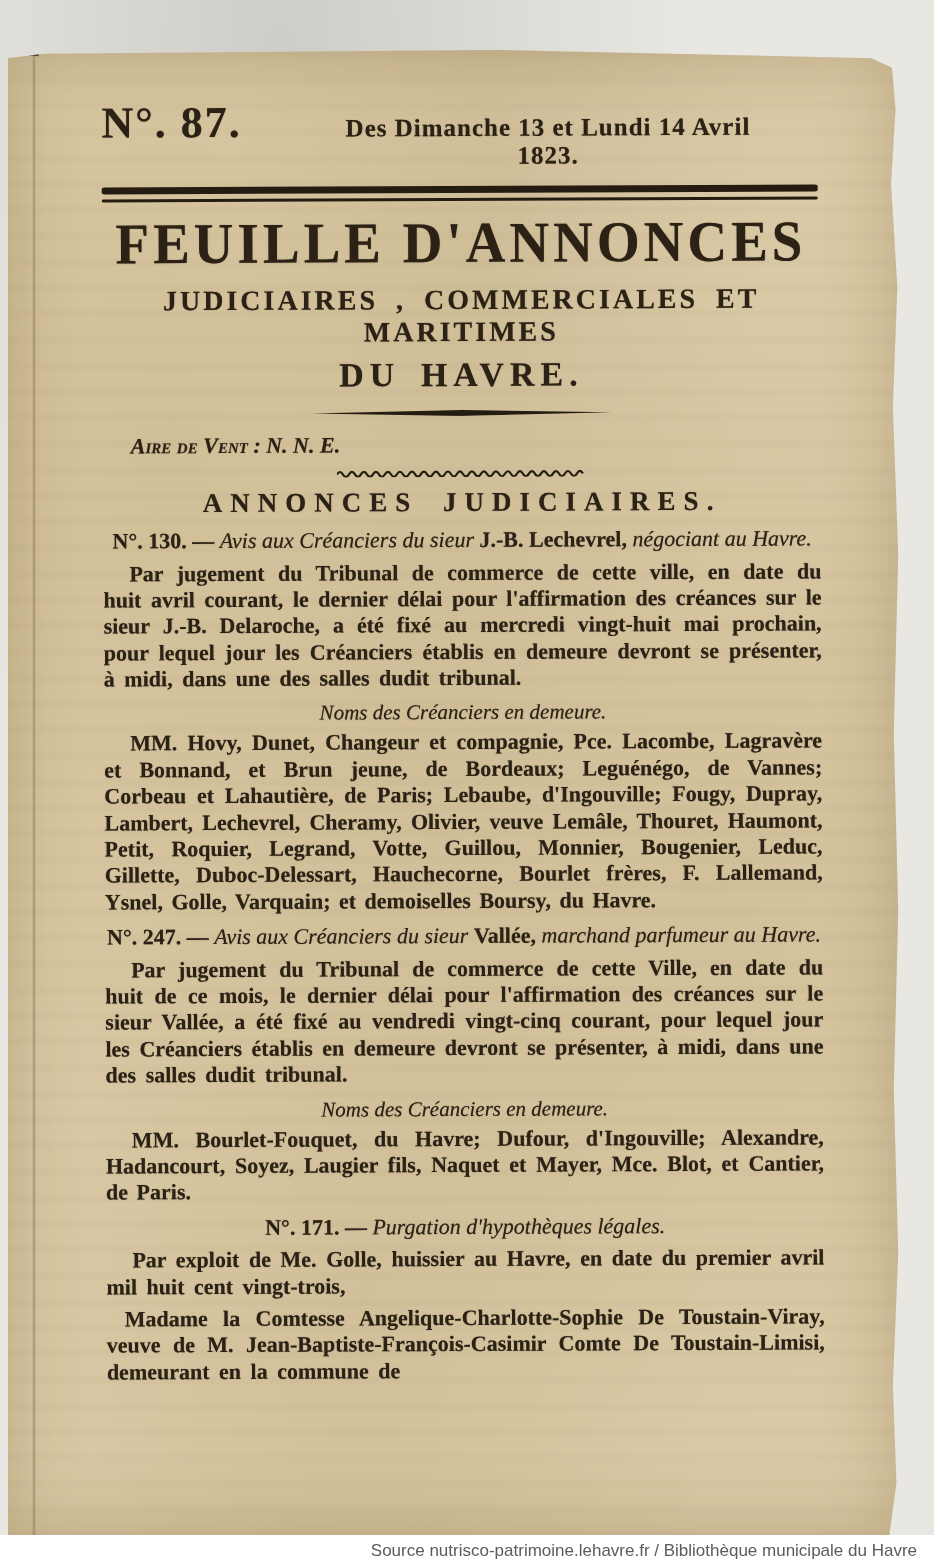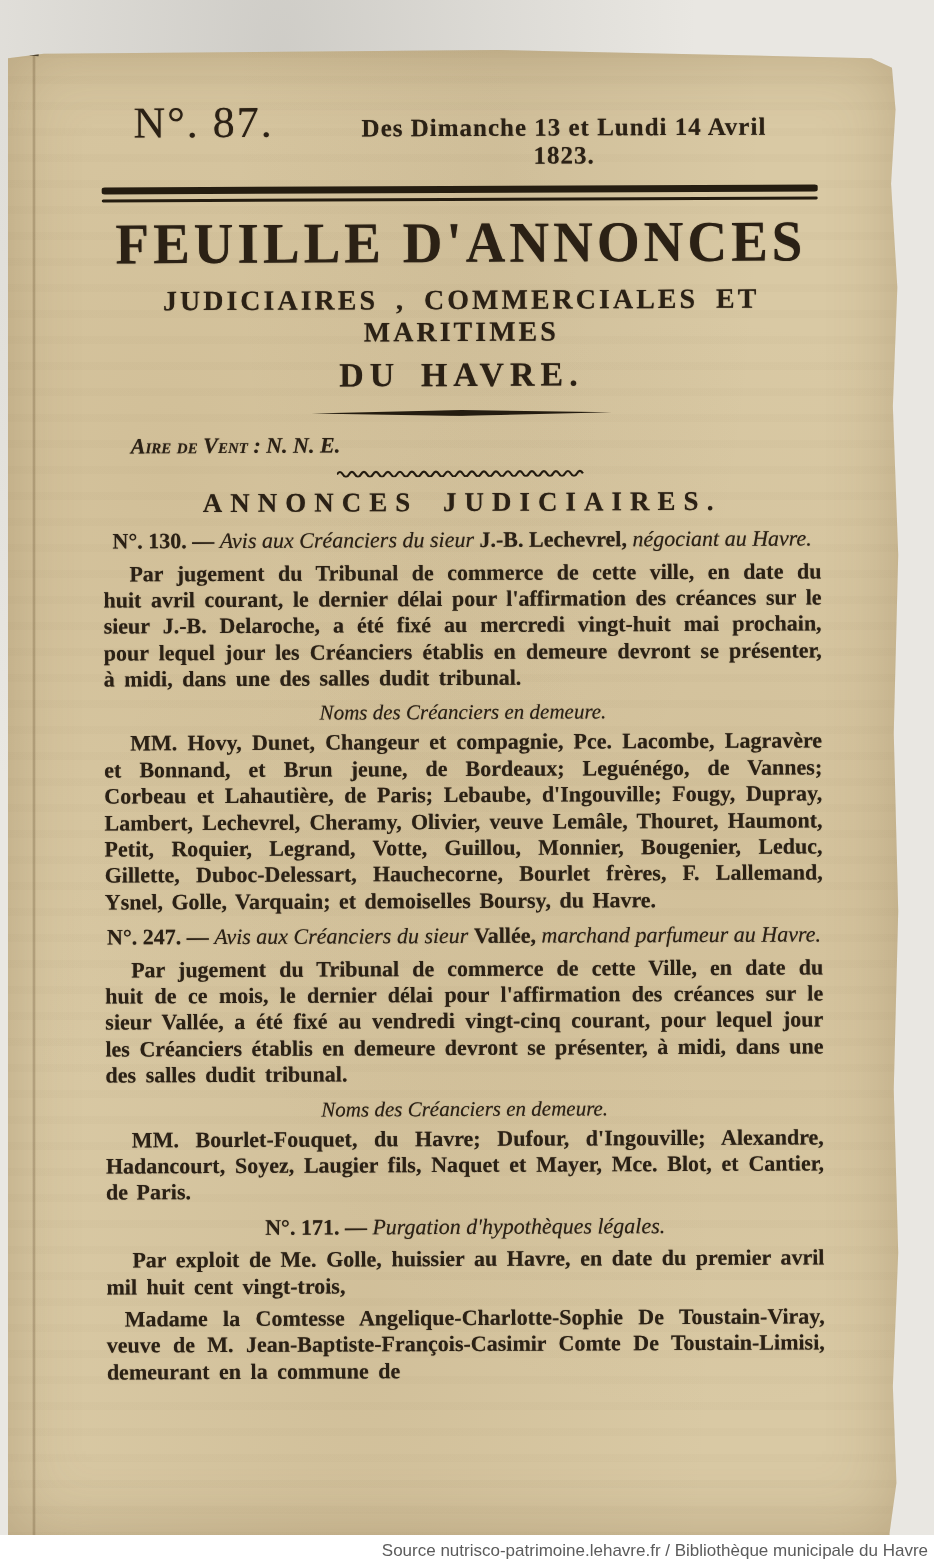--- a/index.html
+++ b/index.html
@@ -52,21 +52,21 @@
     position:relative;
     padding:46px 78px 0 96px;
     color:#2b2115;
     transform:rotate(-0.25deg);
   }
   .ink{ text-shadow:0 0 1px rgba(43,33,21,0.55); }
 
   
   .mast-top{display:flex; align-items:baseline;}
   .issue-no{
-    font-size:44px; font-weight:normal; letter-spacing:2px; flex:0 0 215px;margin-left:32px;
+    font-size:44px; font-weight:bold; letter-spacing:2px; flex:0 0 215px;
   }
   .date-line{
     font-size:25px; font-weight:bold; letter-spacing:1px;
     flex:1; text-align:center; padding-right:40px;
   }
   .double-rule{margin:16px 2px 10px 0;}
   .double-rule .thick{height:7px; background:#241c10; border-radius:3px/2px;}
   .double-rule .thin{height:3px; background:#241c10; margin-top:5px; border-radius:2px;}
   .title-1{
     text-align:center; font-weight:bold; font-size:55px;
@@ -113,21 +113,21 @@
     font-size:22px; font-weight:bold; line-height:1.2;
     text-align:justify; text-indent:26px; word-spacing:3px; margin:4px 0 0 0;
   }
 
   
   .footer-bar{
     position:absolute; left:0; right:0; bottom:0; height:31px;
     background:#ffffff;
     display:flex; align-items:center; justify-content:flex-end;
     font-family:"Liberation Sans","DejaVu Sans",sans-serif;
-    font-size:17px; color:#5b5b5b; padding-right:6px; box-sizing:border-box;
+    font-size:17px; color:#5b5b5b; padding-right:17px; box-sizing:border-box;
   }
 </style>
 </head>
 <body>
 
 <div class="scan">
 
   <div class="page">
     <div class="binding-thread"></div>
     <div class="page-crease"></div>

